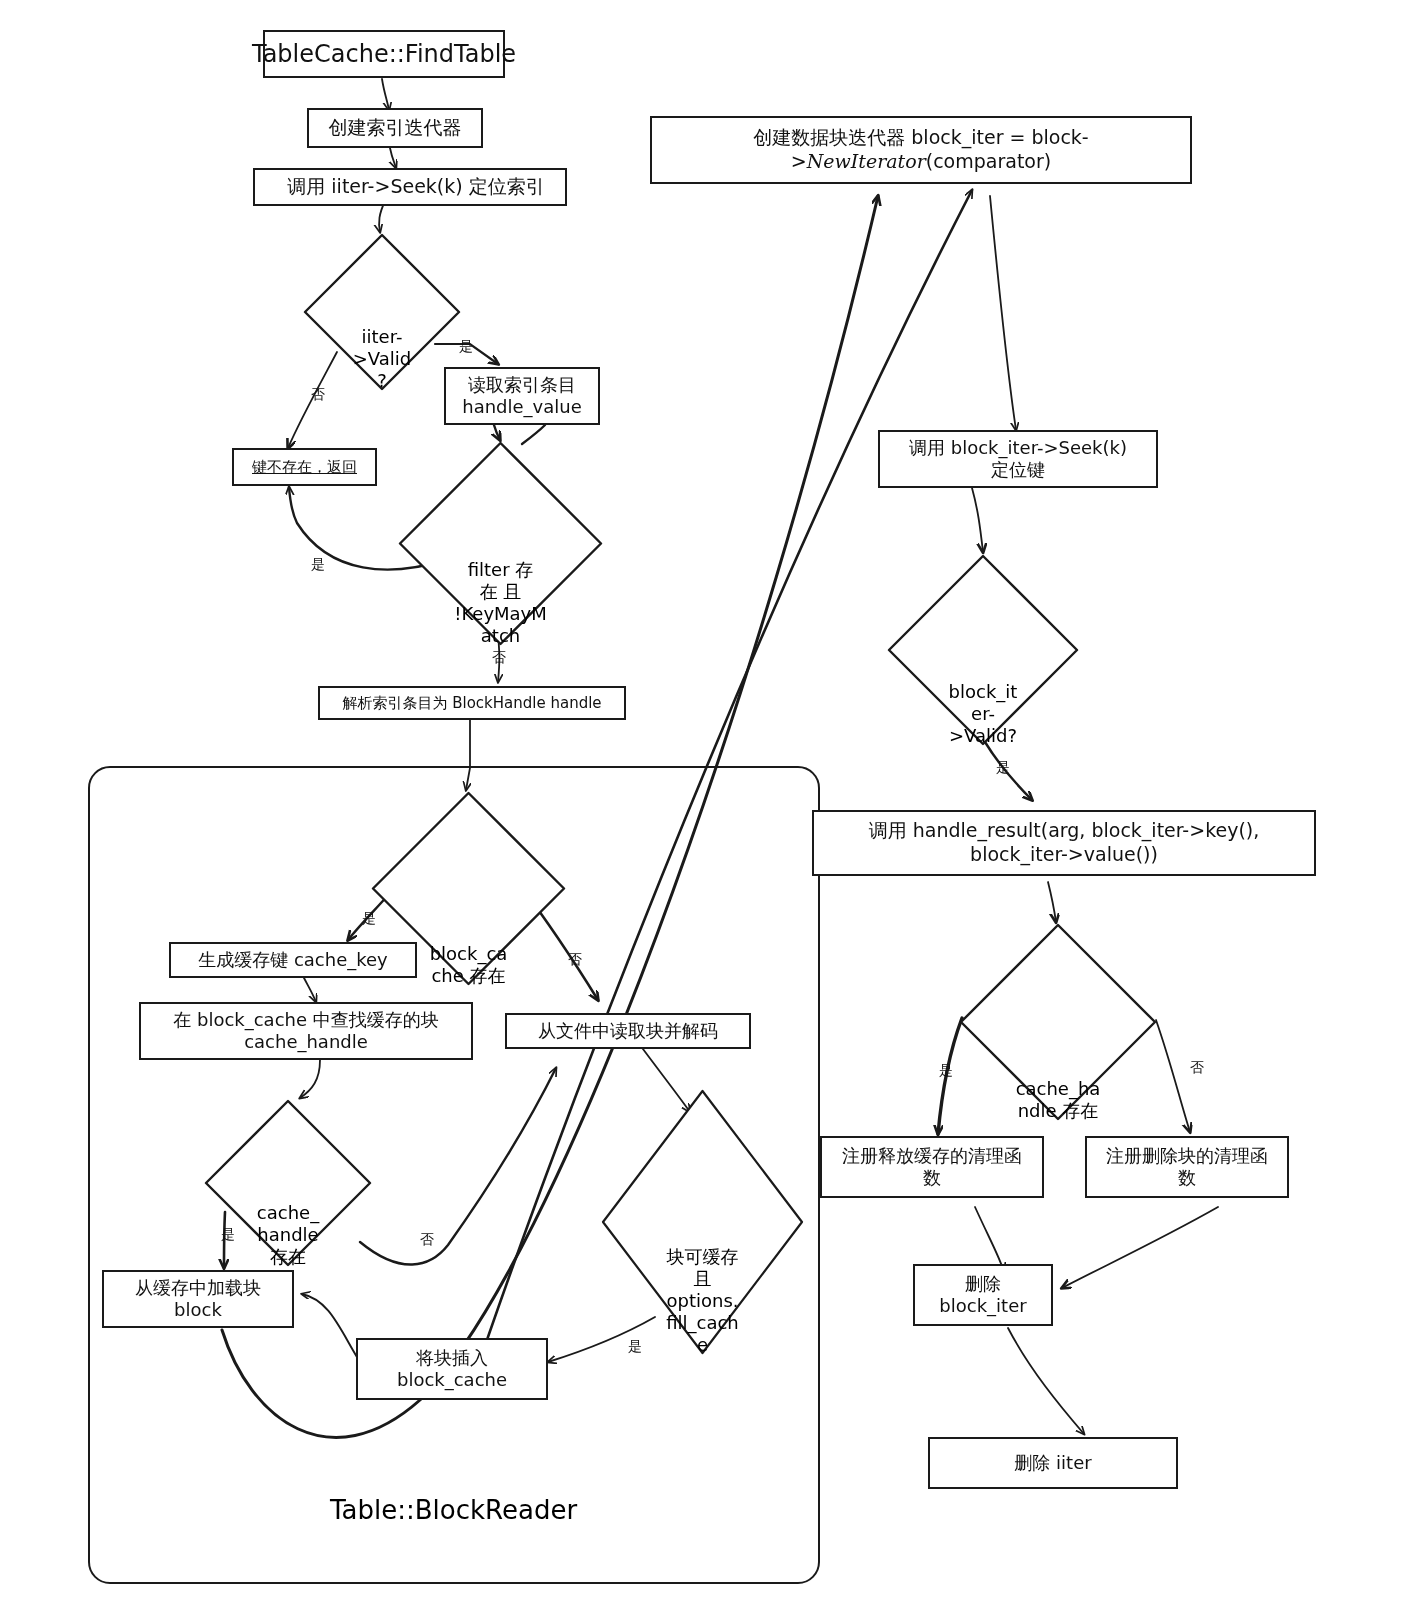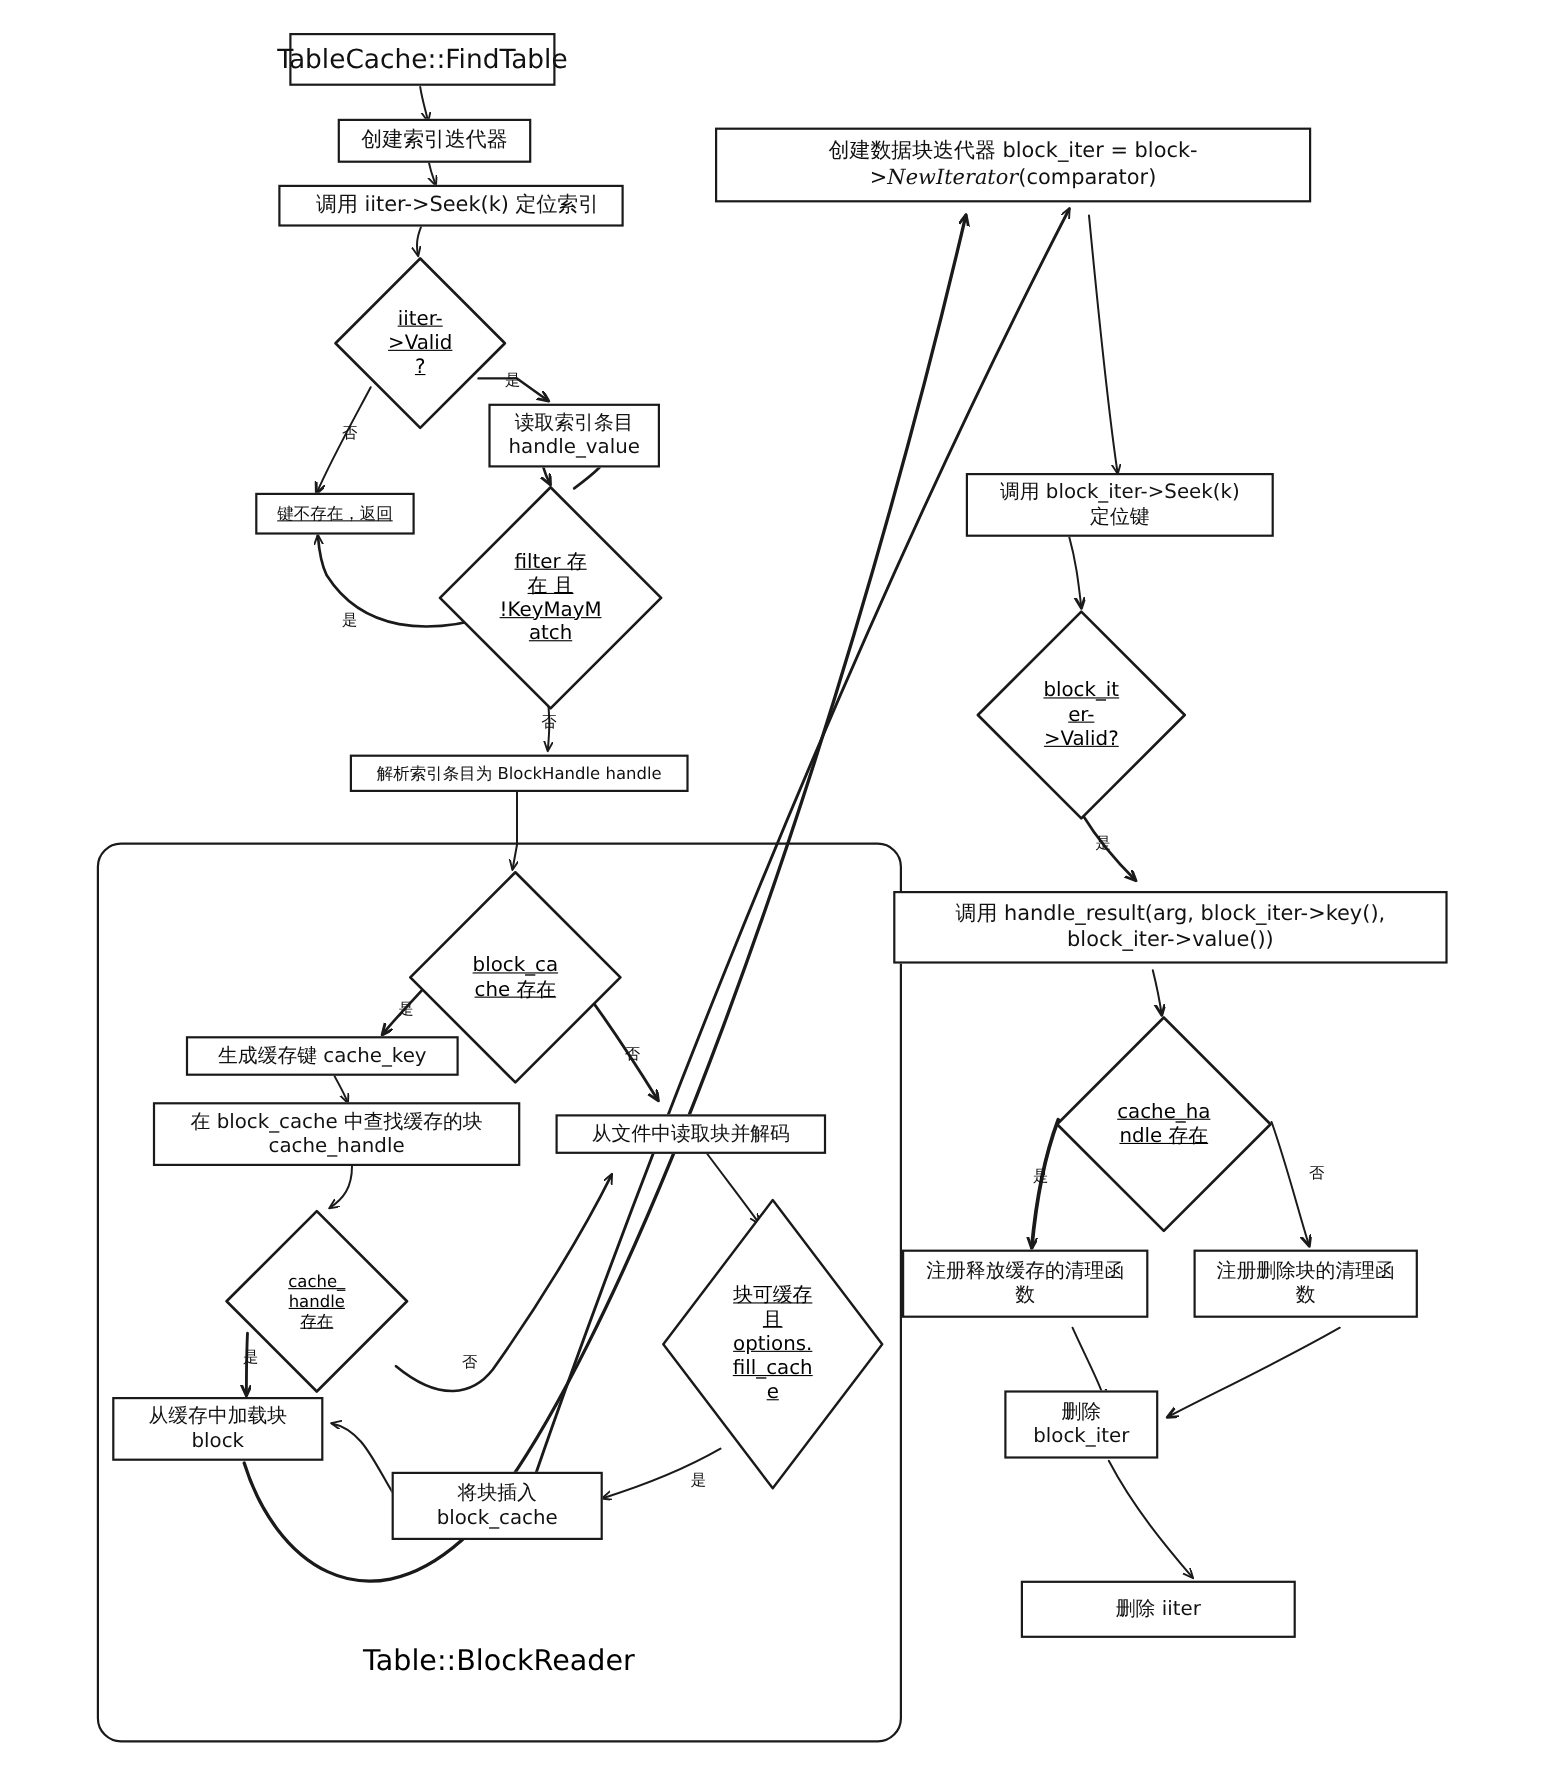--- a/index.html
+++ b/index.html
@@ -6,32 +6,32 @@
   body{font-family:"DejaVu Sans","Liberation Sans",sans-serif;}
   #stage{position:relative;width:1406px;height:1606px;background:#fff;overflow:hidden;}
 
   svg#wires{position:absolute;left:0;top:0;width:1406px;height:1606px;pointer-events:none;}
 
   .node{position:absolute;box-sizing:border-box;display:flex;align-items:center;justify-content:center;
         text-align:center;color:#111;background:#fff;}
   .box{border:2px solid #1a1a1a;}
   .box .txt{padding:2px 8px;line-height:1.25;}
 
-  .dia{position:absolute;display:flex;align-items:center;justify-content:center;text-decoration:underline;}
+  .dia{position:absolute;display:flex;align-items:flex-end;justify-content:center;}
   .dia .shape{position:absolute;left:0;top:0;width:100%;height:100%;}
   .dia .txt{position:relative;z-index:2;line-height:1.22;text-align:center;}
 
   .lbl{position:absolute;color:#111;font-size:14px;line-height:1;white-space:nowrap;}
 
   .group{position:absolute;border:2px solid #1a1a1a;border-radius:22px;background:transparent;}
   .group-title{position:absolute;color:#000000;white-space:nowrap;}
 
   .t-en{font-family:"DejaVu Sans","Liberation Sans",sans-serif;}
   .ital{font-family:"DejaVu Serif","Liberation Serif",serif;font-style:italic;} .f15{font-size:15px;}
-  .f17{font-size:15px;} .f18{font-size:18px;} .f19{font-size:19px;}
+  .f17{font-size:18px;} .f18{font-size:18px;} .f19{font-size:19px;}
   .f20{font-size:24px;} .f26{font-size:26px;}
 </style>
 </head>
 <body>
 
 <div id="stage">
 
   <svg id="wires" viewBox="0 0 1406 1606">
     <defs>
       <marker id="ah" markerWidth="11" markerHeight="11" refX="8" refY="4" orient="auto" markerUnits="userSpaceOnUse">

